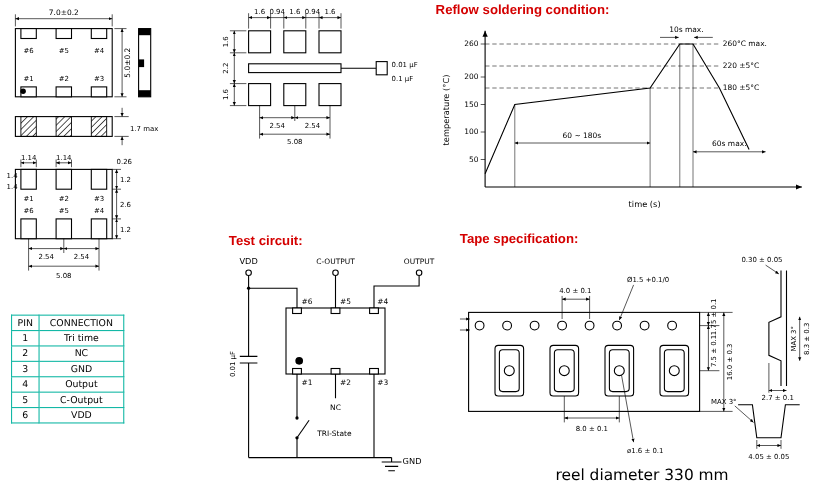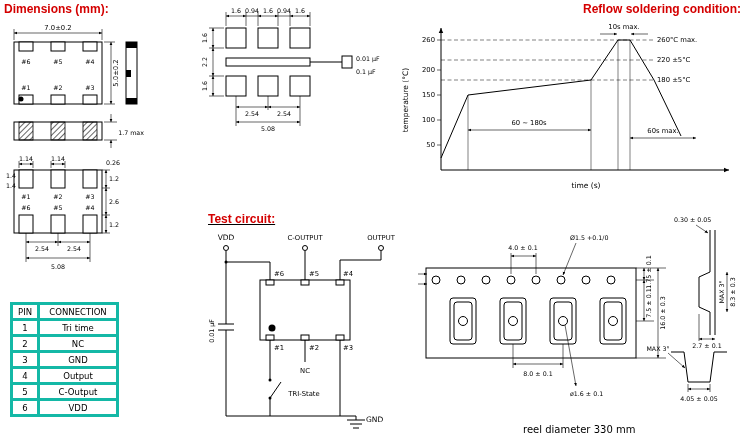--- a/index.html
+++ b/index.html
@@ -10,44 +10,43 @@
   svg { display:block; }
   svg text { fill:#000; text-anchor:middle; font-family:"DejaVu Sans", sans-serif; }
   .as { text-anchor:start; } .ae { text-anchor:end; } .t6 { font-size:6.3px; } .t65 { font-size:6.8px; } .t7 { font-size:7.5px; }
   .ln  { fill:none; stroke:#000; stroke-width:1; }
   .lnw { fill:#fff; stroke:#000; stroke-width:1; }
   .dim { fill:none; stroke:#000; stroke-width:0.6; }
   .thin{ fill:none; stroke:#000; stroke-width:0.5; }
   .dash{ stroke-dasharray:4 2.5; }
   .blk { fill:#000; stroke:none; }
   .pin-table { border-collapse:collapse; margin:30px 0 0 6px; }
-  .pin-table th, .pin-table td { border:3px solid #14b8a6; font-size:8.5px; padding:1.5px 5px;
+  .pin-table th, .pin-table td { border:1px solid #14b8a6; font-size:8.5px; padding:1.5px 5px;
       text-align:center; font-family:"DejaVu Sans", sans-serif; font-weight:normal; }
   .pin-table th.conn, .pin-table td.conn { min-width:66px; }
-  .reel-note { position:absolute; left:105px; top:214px; font-size:10px; color:#000; }
+  .reel-note { position:absolute; left:87px; top:214px; font-size:14px; color:#000; }
 </style>
 </head>
 <body>
 
 <svg width="0" height="0" style="position:absolute" aria-hidden="true">
   <defs>
     <marker id="aE" viewBox="0 0 10 10" refX="9" refY="5" markerWidth="6" markerHeight="6" orient="auto">
         <path d="M0,1 L9,5 L0,9 z" fill="#000"></path>
       </marker>
     <marker id="aS" viewBox="0 0 10 10" refX="1" refY="5" markerWidth="6" markerHeight="6" orient="auto">
         <path d="M10,1 L1,5 L10,9 z" fill="#000"></path>
       </marker>
     <pattern id="hatch" width="4" height="4" patternUnits="userSpaceOnUse" patternTransform="rotate(45)">
         <line x1="0" y1="0" x2="0" y2="4" stroke="#000" stroke-width="1.2"></line>
       </pattern>
   </defs>
 </svg>
 
 <section class="panel" style="left:4px; top:2px; width:192px;">
-  <h2 class="ptitle">Dimensions (mm):</h2>
   <svg width="190" height="254" viewBox="0 0 190 254">
 
     <g>
       <rect class="lnw" x="10" y="24" width="88" height="62"></rect>
       <rect class="lnw" x="15" y="24" width="14" height="9"></rect>
         <rect class="lnw" x="47" y="24" width="14" height="9"></rect>
         <rect class="lnw" x="79" y="24" width="14" height="9"></rect>
       <rect class="lnw" x="15" y="77" width="14" height="9"></rect>
         <rect class="lnw" x="47" y="77" width="14" height="9"></rect>
         <rect class="lnw" x="79" y="77" width="14" height="9"></rect>
@@ -223,21 +222,21 @@
     <text class="t6" x="11" y="56" transform="rotate(-90 11 56)">2.2</text>
     <text class="t6" x="11" y="80" transform="rotate(-90 11 80)">1.6</text>
     <text class="t6" x="56" y="110">2.54</text>
     <text class="t6" x="88" y="110">2.54</text>
     <text class="t6" x="72" y="125">5.08</text>
     <text class="t6 as" x="160" y="55">0.01 μF</text>
     <text class="t6 as" x="160" y="68">0.1 μF</text>
   </svg>
 </section>
 
-<section class="panel" style="left:396px; top:2px; width:345px;text-align:right;">
+<section class="panel" style="left:396px; top:2px; width:345px;">
   <h2 class="ptitle">Reflow soldering condition:</h2>
   <svg width="345" height="186" viewBox="0 0 345 186">
     <g>
       <line class="ln" x1="45" y1="152" x2="45" y2="10" marker-end="url(#aE)"></line>
       <line class="ln" x1="45" y1="152" x2="333" y2="152" marker-end="url(#aE)"></line>
       <line class="dim" x1="41" y1="22" x2="45" y2="22"></line>
         <line class="dim" x1="41" y1="52" x2="45" y2="52"></line>
         <line class="dim" x1="41" y1="77" x2="45" y2="77"></line>
         <line class="dim" x1="41" y1="102" x2="45" y2="102"></line>
         <line class="dim" x1="41" y1="127" x2="45" y2="127"></line>
@@ -267,21 +266,21 @@
       <line class="dim" x1="204" y1="16" x2="221" y2="16" marker-end="url(#aE)"></line>
       <line class="dim" x1="252" y1="16" x2="235" y2="16" marker-end="url(#aE)"></line>
       <line class="dim" x1="234" y1="120" x2="300" y2="120" marker-start="url(#aS)" marker-end="url(#aE)"></line>
     </g>
     <text class="t65" x="228" y="11">10s max.</text>
     <text class="t65" x="133" y="107">60 ~ 180s</text>
     <text class="t65" x="267" y="115">60s max.</text>
   </svg>
 </section>
 
-<section class="panel" style="left:208px; top:212px; width:205px;text-decoration:underline;">
+<section class="panel" style="left:208px; top:212px; width:205px;">
   <h2 class="ptitle">Test circuit:</h2>
   <svg width="205" height="206" viewBox="0 0 205 206">
     <g class="ln">
       <circle class="lnw" cx="18" cy="20" r="2.5"></circle>
       <circle class="lnw" cx="97" cy="20" r="2.5"></circle>
       <circle class="lnw" cx="173" cy="20" r="2.5"></circle>
       <path d="M18,23 V96 M18,102 V188" fill="none"></path>
       <path d="M18,34 H62 V52" fill="none"></path>
       <circle class="blk" cx="18" cy="34" r="1.5"></circle>
       <path d="M97,23 V52" fill="none"></path>
@@ -317,20 +316,21 @@
     <text class="t65" x="71" y="122">#1</text>
     <text class="t65" x="106" y="122">#2</text>
     <text class="t65" x="140" y="122">#3</text>
     <text class="t65" x="97" y="145">NC</text>
     <text class="t65" x="96" y="168">TRI-State</text>
     <text class="t7 as" x="158" y="194">GND</text>
   </svg>
 </section>
 
 <section class="panel" style="left:418px; top:210px; width:325px; height:232px;">
+  <h2 class="ptitle">Tape specification:</h2>
   <svg width="323" height="196" viewBox="0 0 323 196">
     <g>
       <rect class="lnw" x="8" y="58" width="210" height="90"></rect>
       <circle class="lnw" cx="18" cy="70" r="4"></circle>
         <circle class="lnw" cx="43" cy="70" r="4"></circle>
         <circle class="lnw" cx="68" cy="70" r="4"></circle>
         <circle class="lnw" cx="93" cy="70" r="4"></circle>
         <circle class="lnw" cx="118" cy="70" r="4"></circle>
         <circle class="lnw" cx="143" cy="70" r="4"></circle>
         <circle class="lnw" cx="168" cy="70" r="4"></circle>

